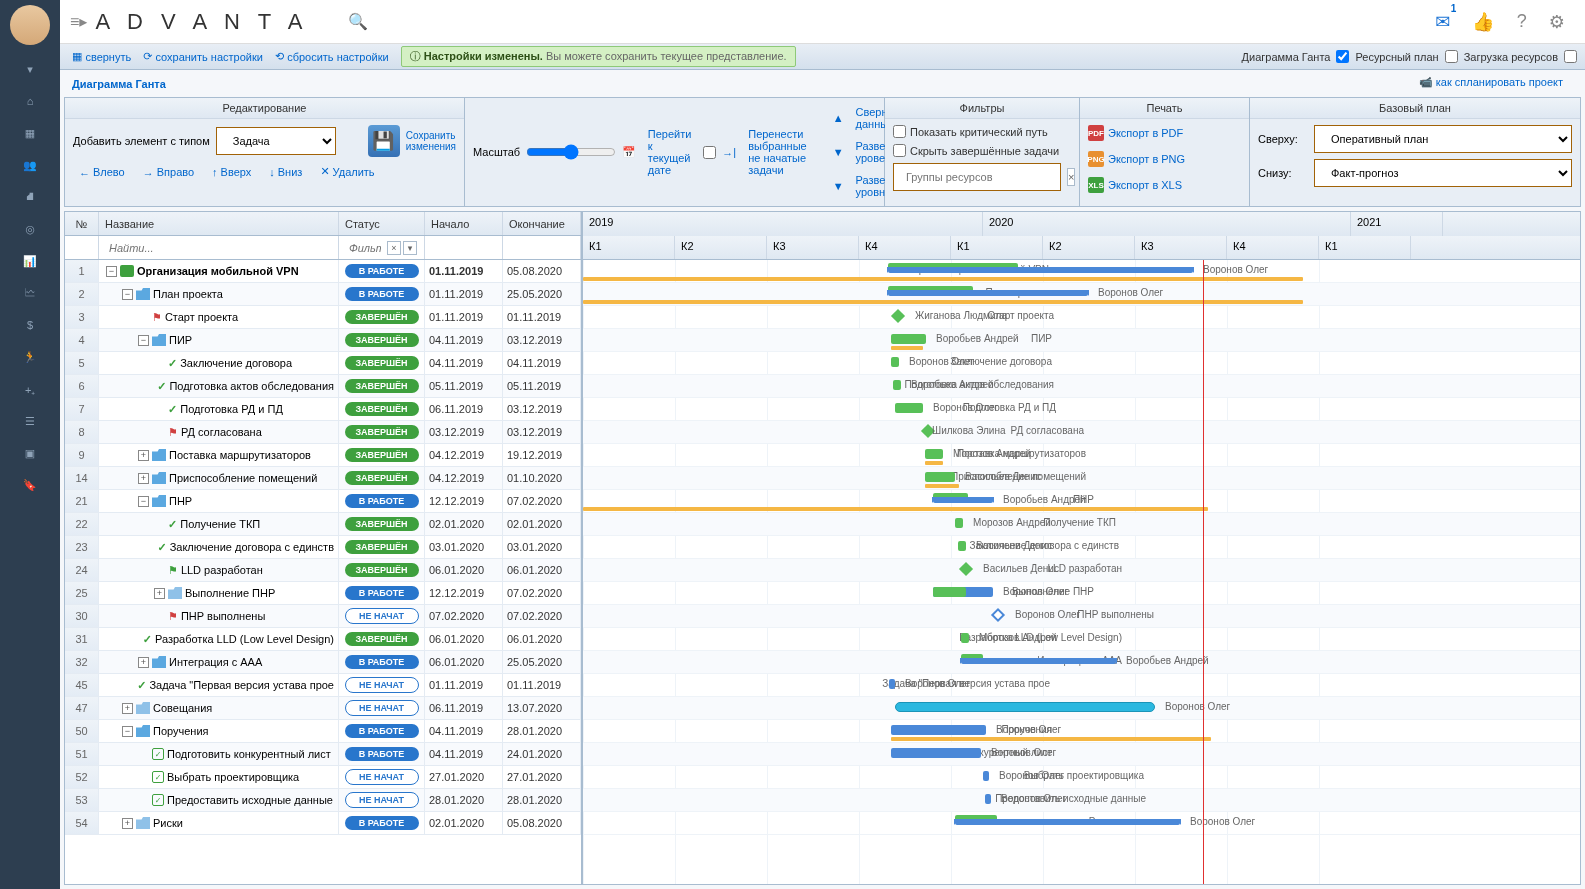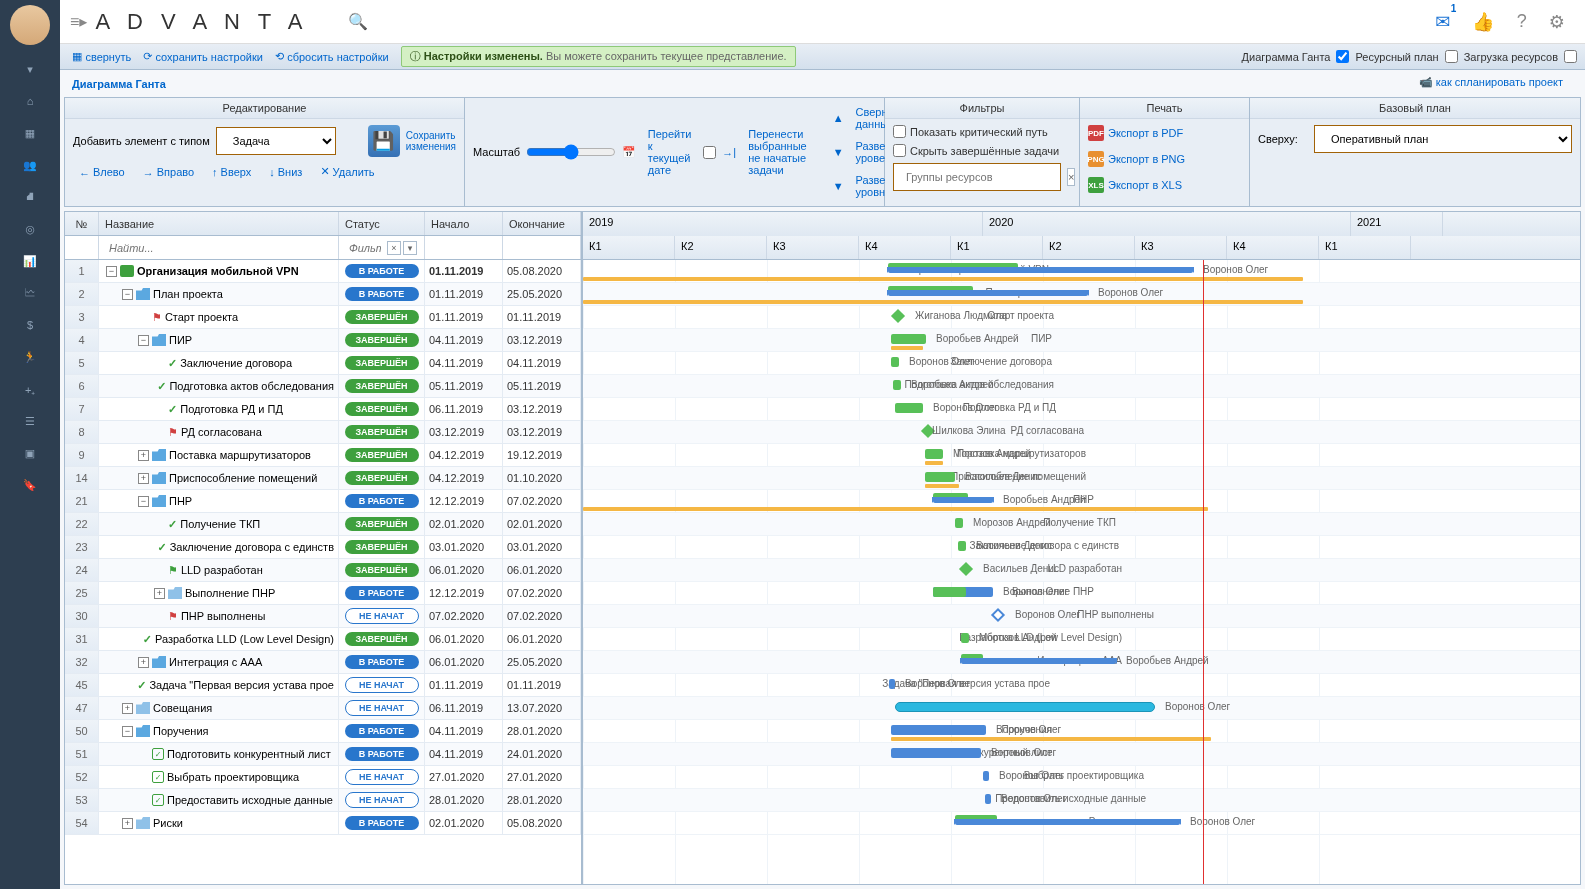--- a/index.html
+++ b/index.html
@@ -239,20 +239,24 @@
             </div>
         </div>
       </div>
       <div class="panel" style="flex:1">
         <div class="panel-header">Базовый план</div>
         <div class="panel-body">
           <div class="panel-row">
               <span style="width:50px">Сверху:</span>
               <select class="select-small" style="flex:1"><option>Оперативный план</option></select>
             </div>
+          <div class="panel-row">
+              <span style="width:50px">Снизу:</span>
+              <select class="select-small" style="flex:1"><option>Факт-прогноз</option></select>
+            </div>
         </div>
       </div>
     </div>
 
     <div class="grid-area">
       <div class="grid-left">
         <div class="grid-left-header">
           <div class="hcell col-num">№</div>
           <div class="hcell col-name">Название</div>
           <div class="hcell col-status">Статус</div>

